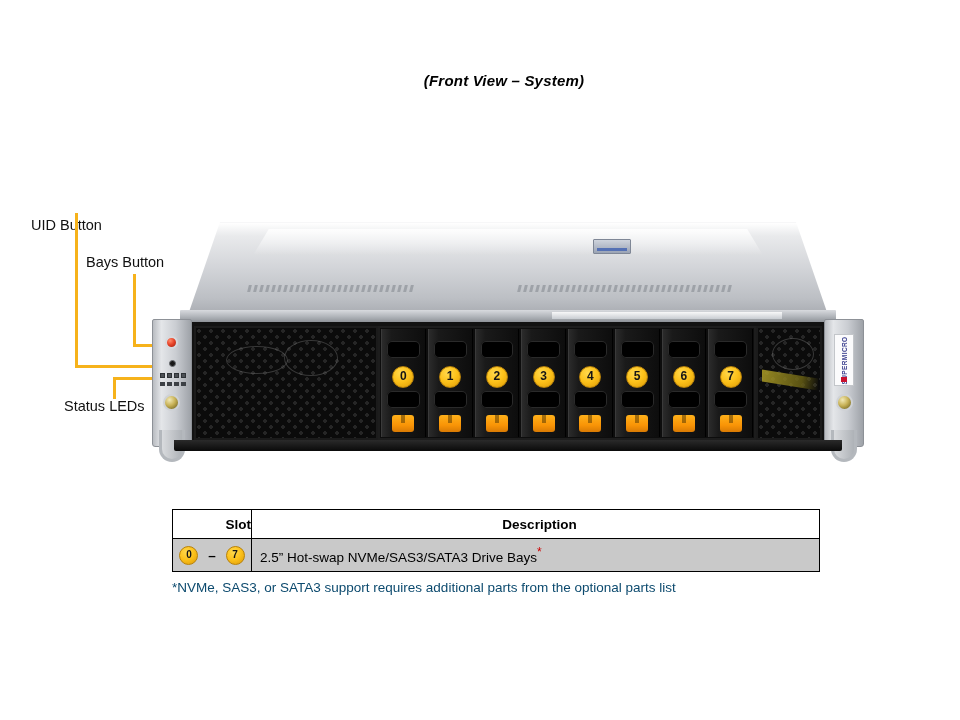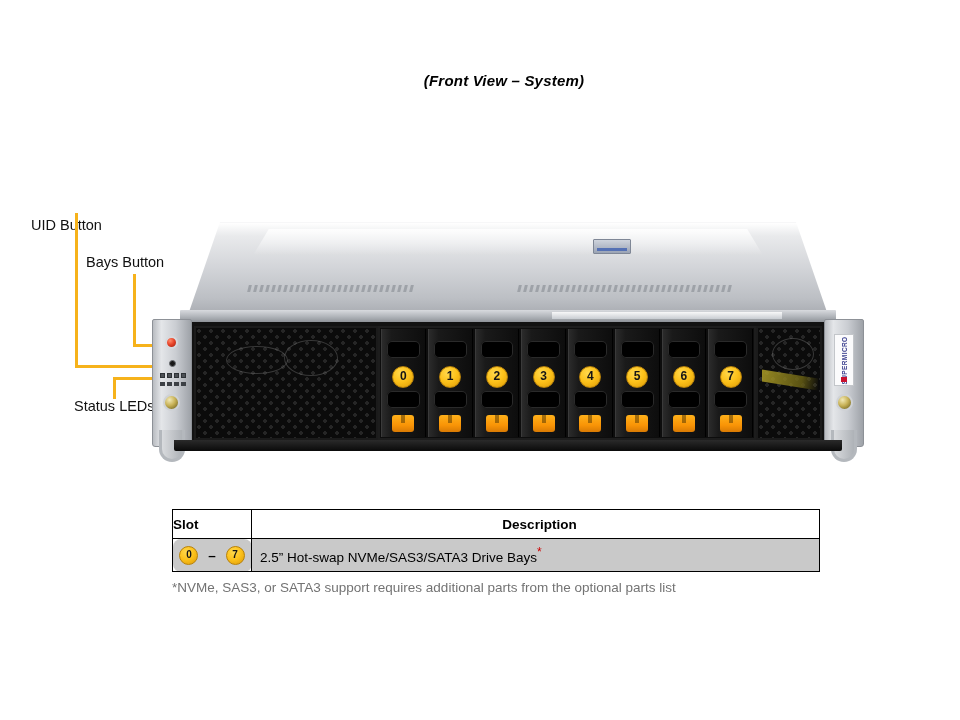--- a/index.html
+++ b/index.html
@@ -32,21 +32,21 @@
 
   
   .callout {
     position: absolute;
     font-size: 14.5px;
     white-space: nowrap;
     color: #111;
   }
   #callout-uid   { left: 31px;  top: 193px; margin-top: 24px; }
   #callout-power { left: 86px;  top: 254px; }
-  #callout-leds  { left: 64px;  top: 398px; margin-left: 10px; }
+  #callout-leds  { left: 64px;  top: 398px; }
 
   
   .leader {
     position: absolute;
     background: #f6b21b;
   }
   .leader.v { width: 3px; }
   .leader.h { height: 3px; }
 
   
@@ -360,24 +360,24 @@
   #slot-table th, #slot-table td {
     border: 1.6px solid #000;
     padding: 0;
     text-align: left;
   }
   #slot-table thead th {
     background: #ffffff;
     font-weight: 700;
     height: 28px;
   }
-  #slot-table th.col-slot { width: 78px; text-align: left; }
+  #slot-table th.col-slot { width: 78px; text-align: right; }
   #slot-table th.col-desc { padding-left: 8px; text-align: center; }
   #slot-table tbody td { background: #c9c9c9; height: 32px; }
-  #slot-table td.cell-slot { text-align: center; border-radius: 8px; }
+  #slot-table td.cell-slot { text-align: center; }
   #slot-table td.cell-desc { padding-left: 8px; }
 
   .badge-sm {
     display: inline-block;
     width: 19px; height: 19px;
     border-radius: 50%;
     background: radial-gradient(circle at 38% 30%, #ffd84d 0%, #fcc11a 48%, #dc9a06 100%);
     border: 1.5px solid #b8820a;
     box-sizing: border-box;
     color: #151515;
@@ -389,21 +389,21 @@
   }
   .dash { display:inline-block; padding: 0 6px; font-weight: 700; vertical-align: middle; }
   .ast { color: #cc0000; font-size: 12px; vertical-align: super; }
 
   
   #footnote {
     position: absolute;
     left: 172px;
     top: 580px;
     font-size: 13.5px;
-    color: #737373;
+    color: #0c4a6e;
     white-space: nowrap;
   }
 </style>
 </head>
 <body>
 
 <div class="fig-title">(Front View – System)</div>
 
 <div class="callout" id="callout-uid">UID Button</div>
 <div class="callout" id="callout-power">Bays Button</div>

